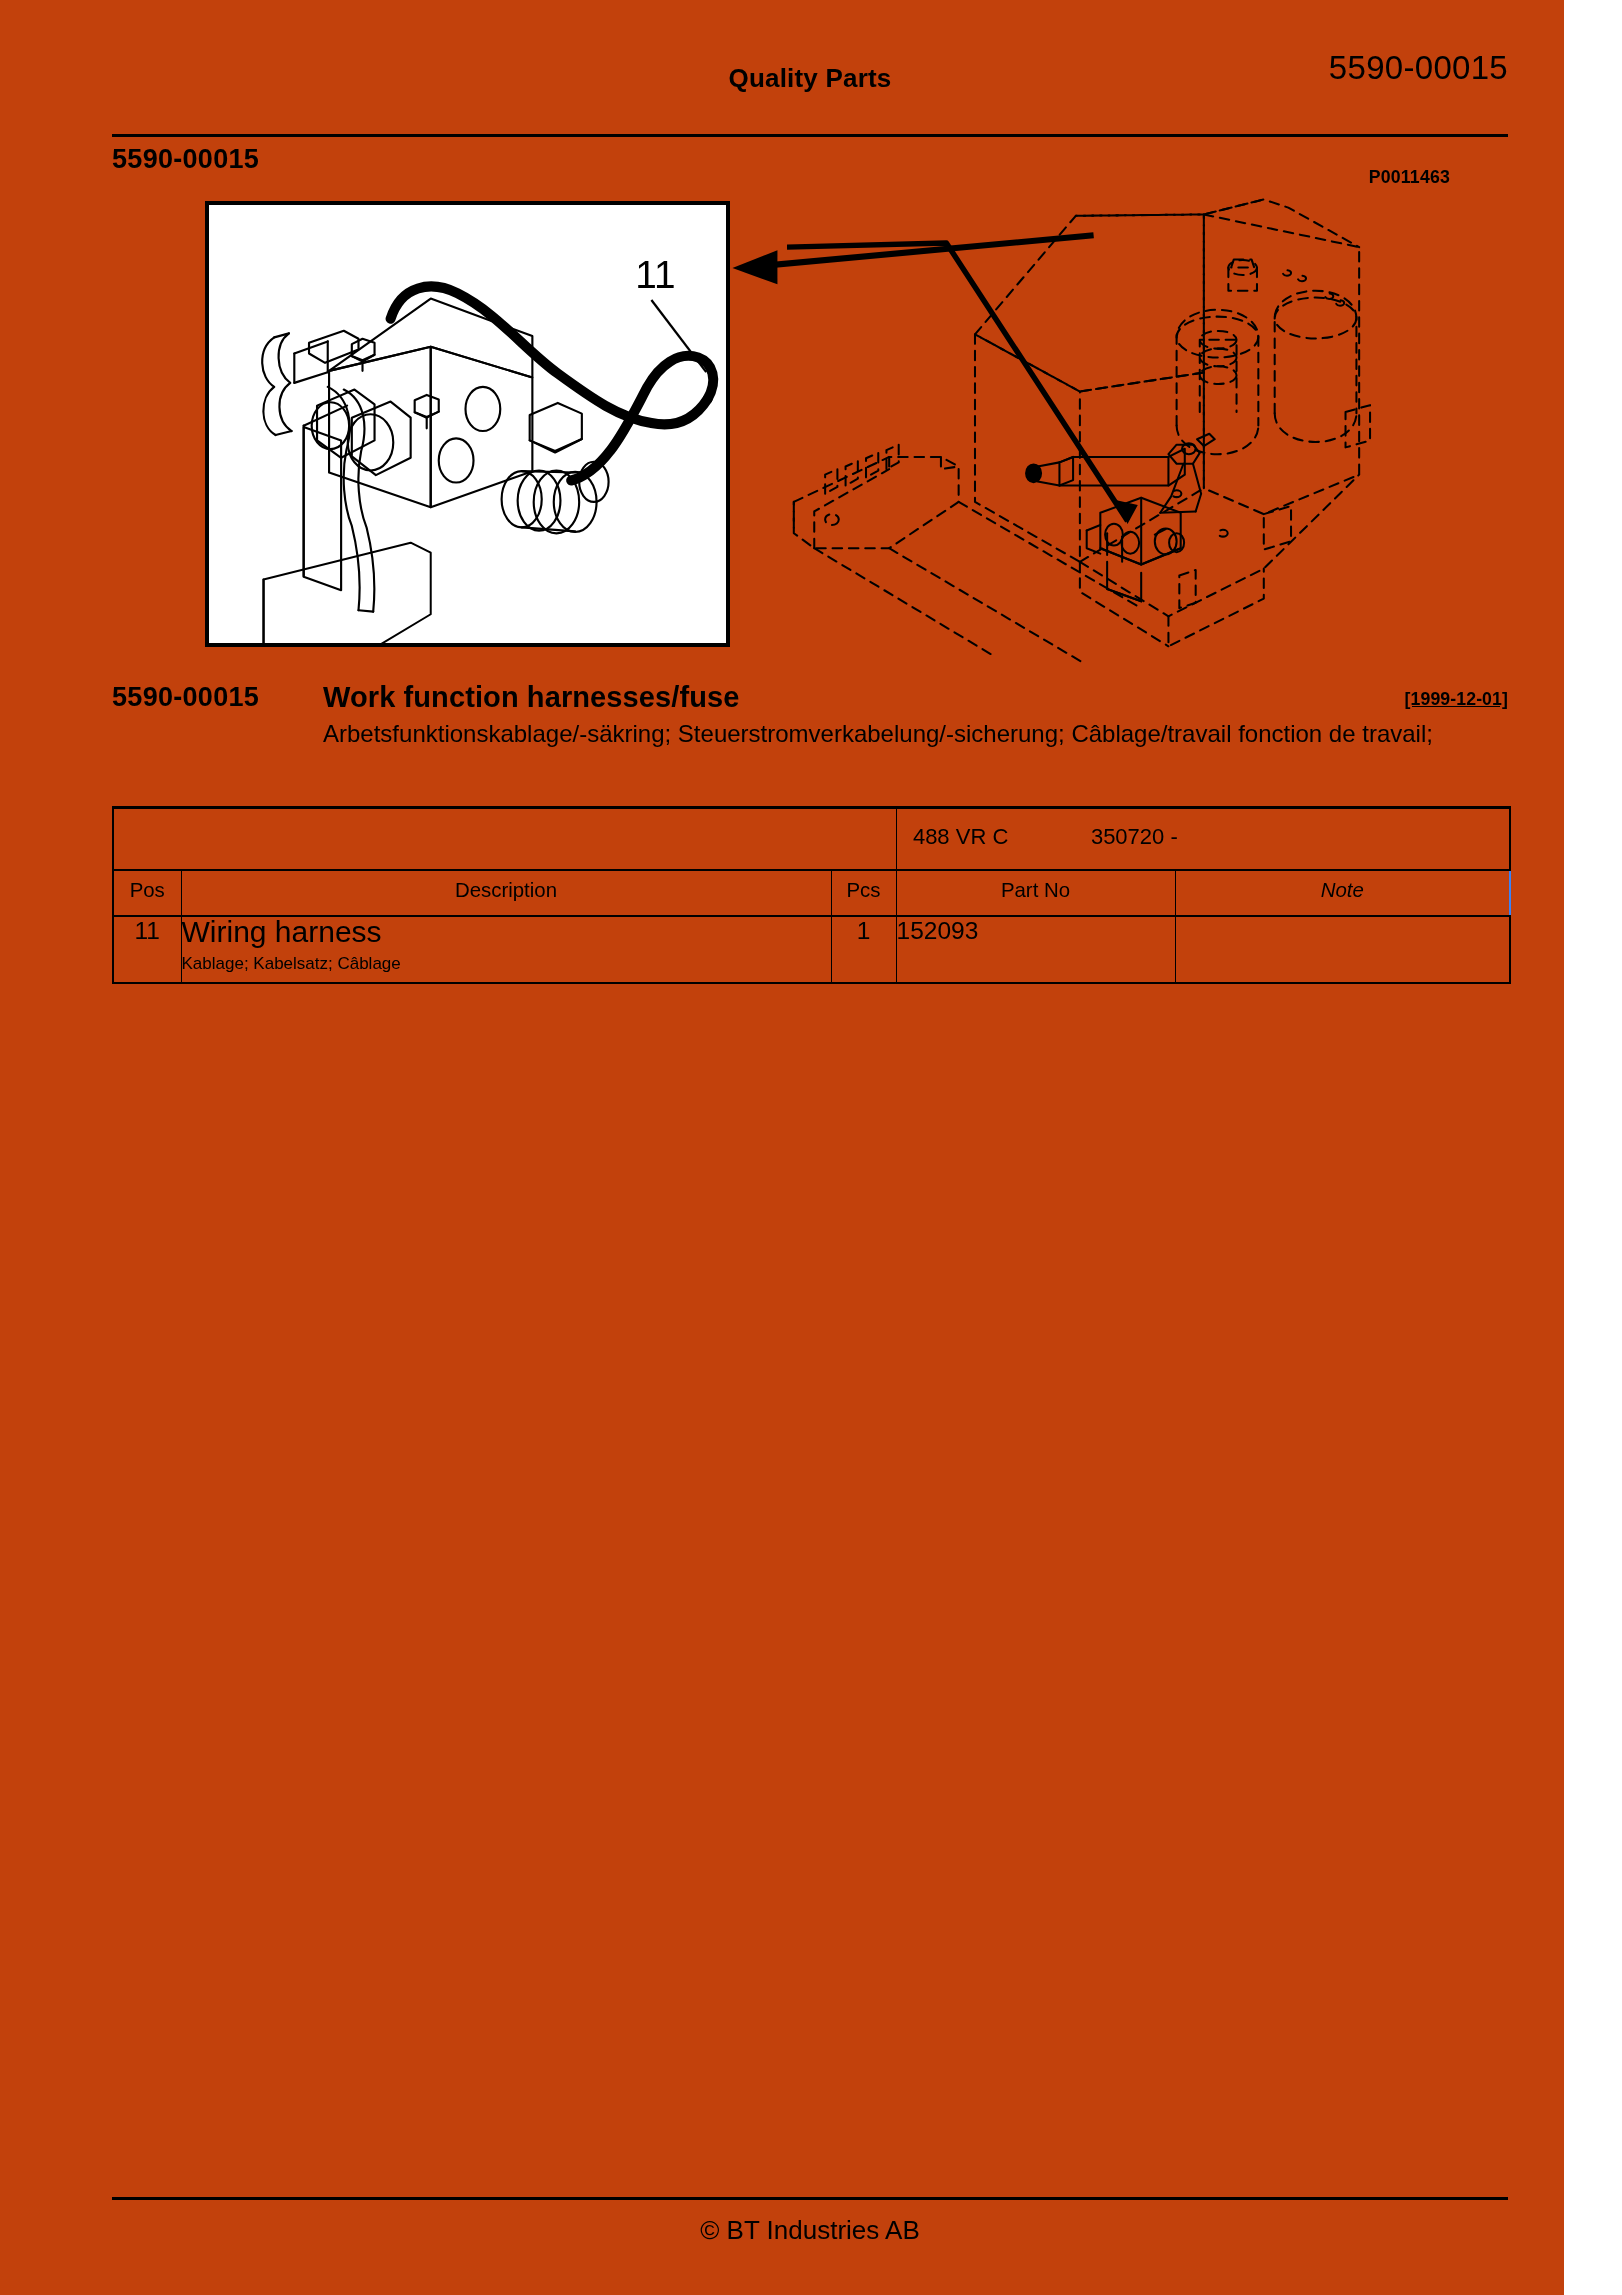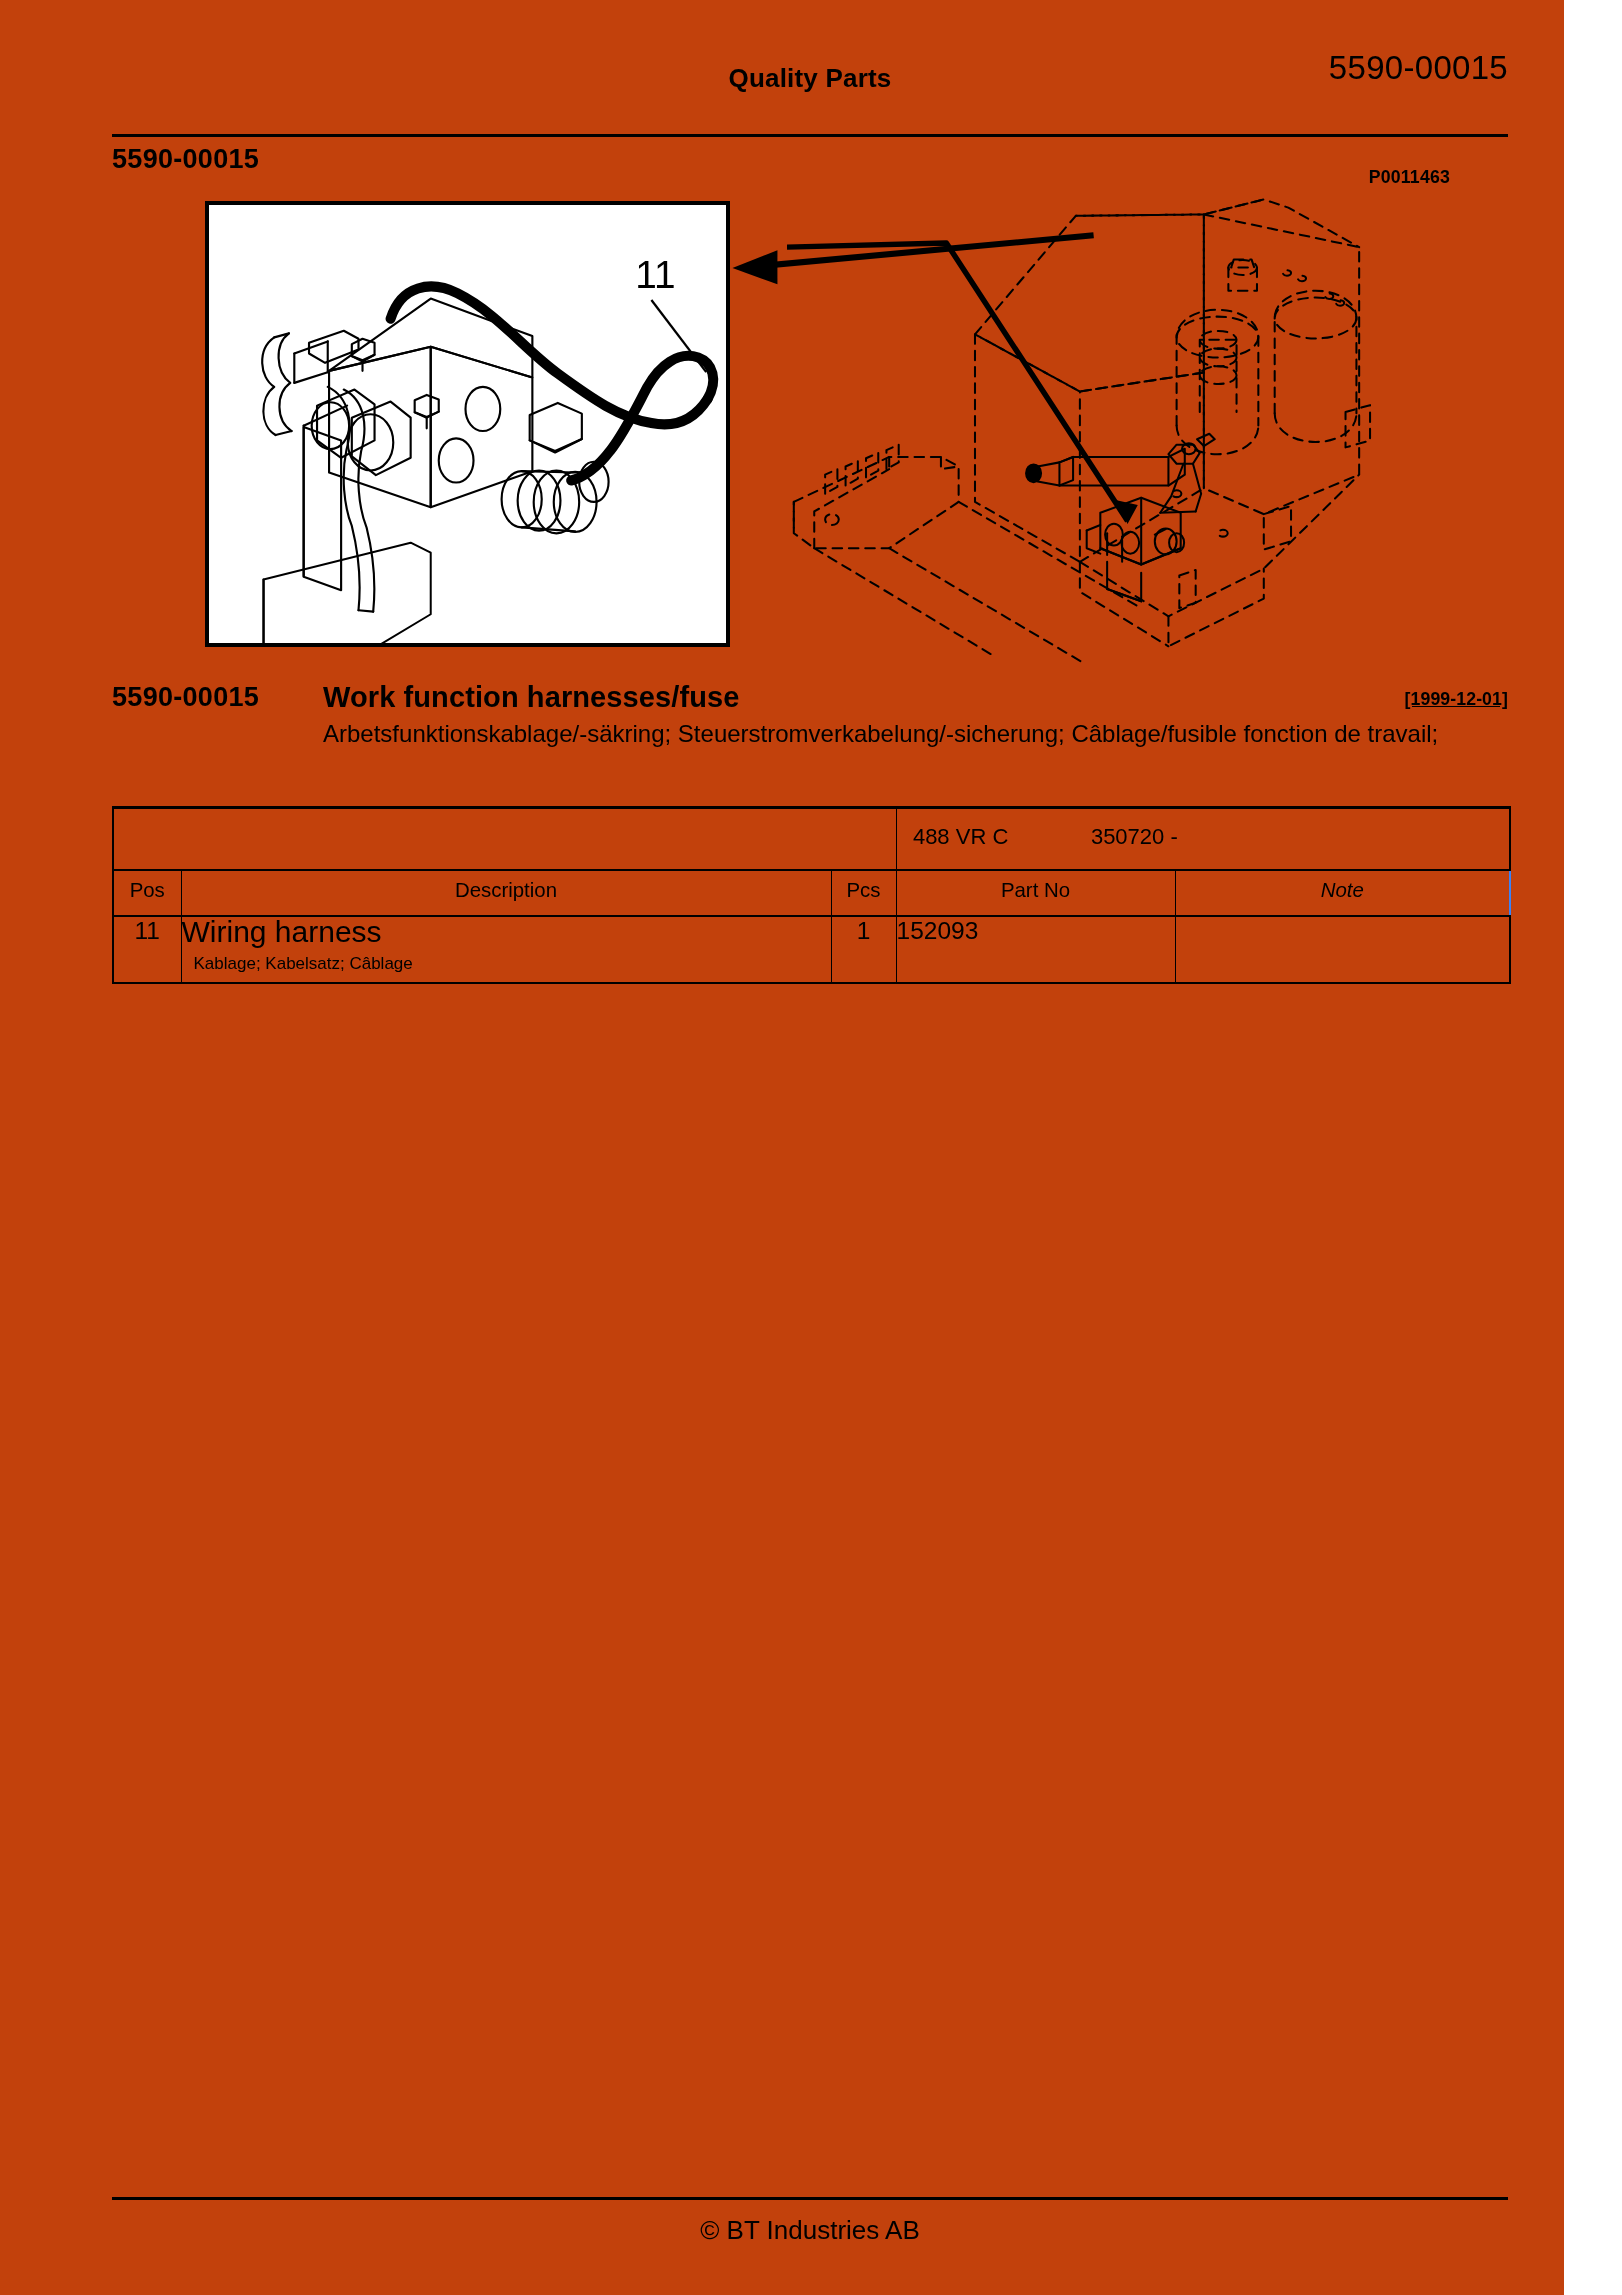--- a/index.html
+++ b/index.html
@@ -220,21 +220,21 @@
   .data-row td.last  { border-right: 2px solid #000000; }
   .cell-pos {
     text-align: center;
     padding-top: 8.2px;
   }
   .cell-desc {
     padding-left: 15px;
     padding-top: 6.8px;
   }
   .desc-main { font-size: 30px; line-height: 1.0; }
-  .desc-sub  { font-size: 17px; line-height: 1.0; padding-top: 7.5px; margin-left: 12px; }
+  .desc-sub  { font-size: 17px; line-height: 1.0; padding-top: 7.5px; }
   .cell-pcs {
     text-align: center;
     padding-top: 8.2px;
   }
   .cell-part {
     padding-left: 16.4px;
     padding-top: 8.2px;
   }
   .cell-note { }
 
@@ -454,21 +454,21 @@
     <svg class="connector-svg" viewBox="0 0 700 220">
       <path d="M560 40 L72 85" fill="none" stroke="#000" stroke-width="9"></path>
       <path d="M30 88 L96 62 L96 112 Z" fill="#000"></path>
     </svg>
   </div>
 
   <div class="title-block">
     <div class="title-number">5590-00015</div>
     <div class="title-name">Work function harnesses/fuse</div>
     <div class="title-date">[1999-12-01]</div>
-    <div class="title-desc">Arbetsfunktionskablage/-säkring; Steuerstromverkabelung/-sicherung; Câblage/fusible fonction de travail;</div>
+    <div class="title-desc">Arbetsfunktionskablage/-säkring; Steuerstromverkabelung/-sicherung; Câblage/travail fonction de travail;</div>
   </div>
 
   <table class="parts-table">
     <colgroup>
       <col style="width:68px">
       <col style="width:650px">
       <col style="width:65px">
       <col style="width:279px">
       <col style="width:335px">
     </colgroup>

